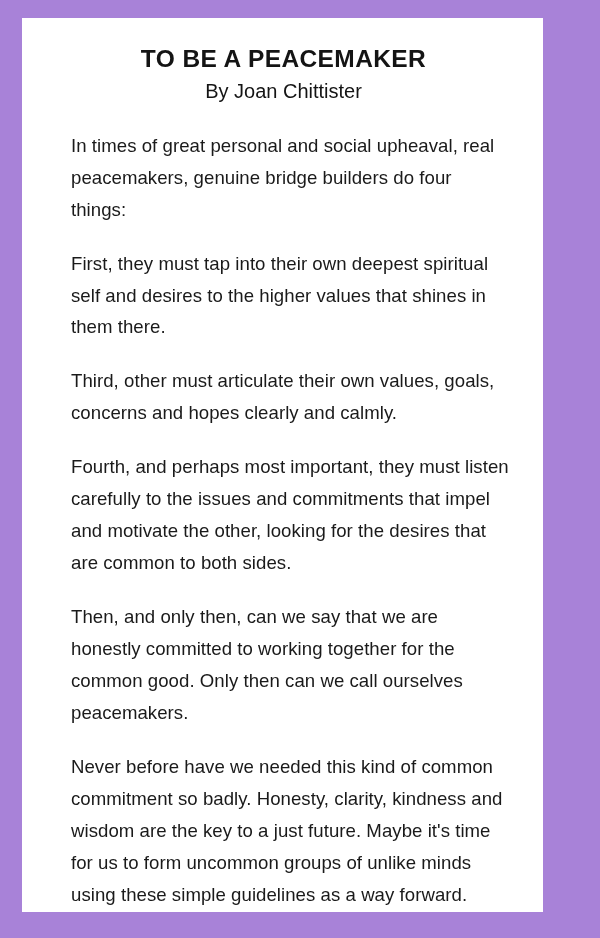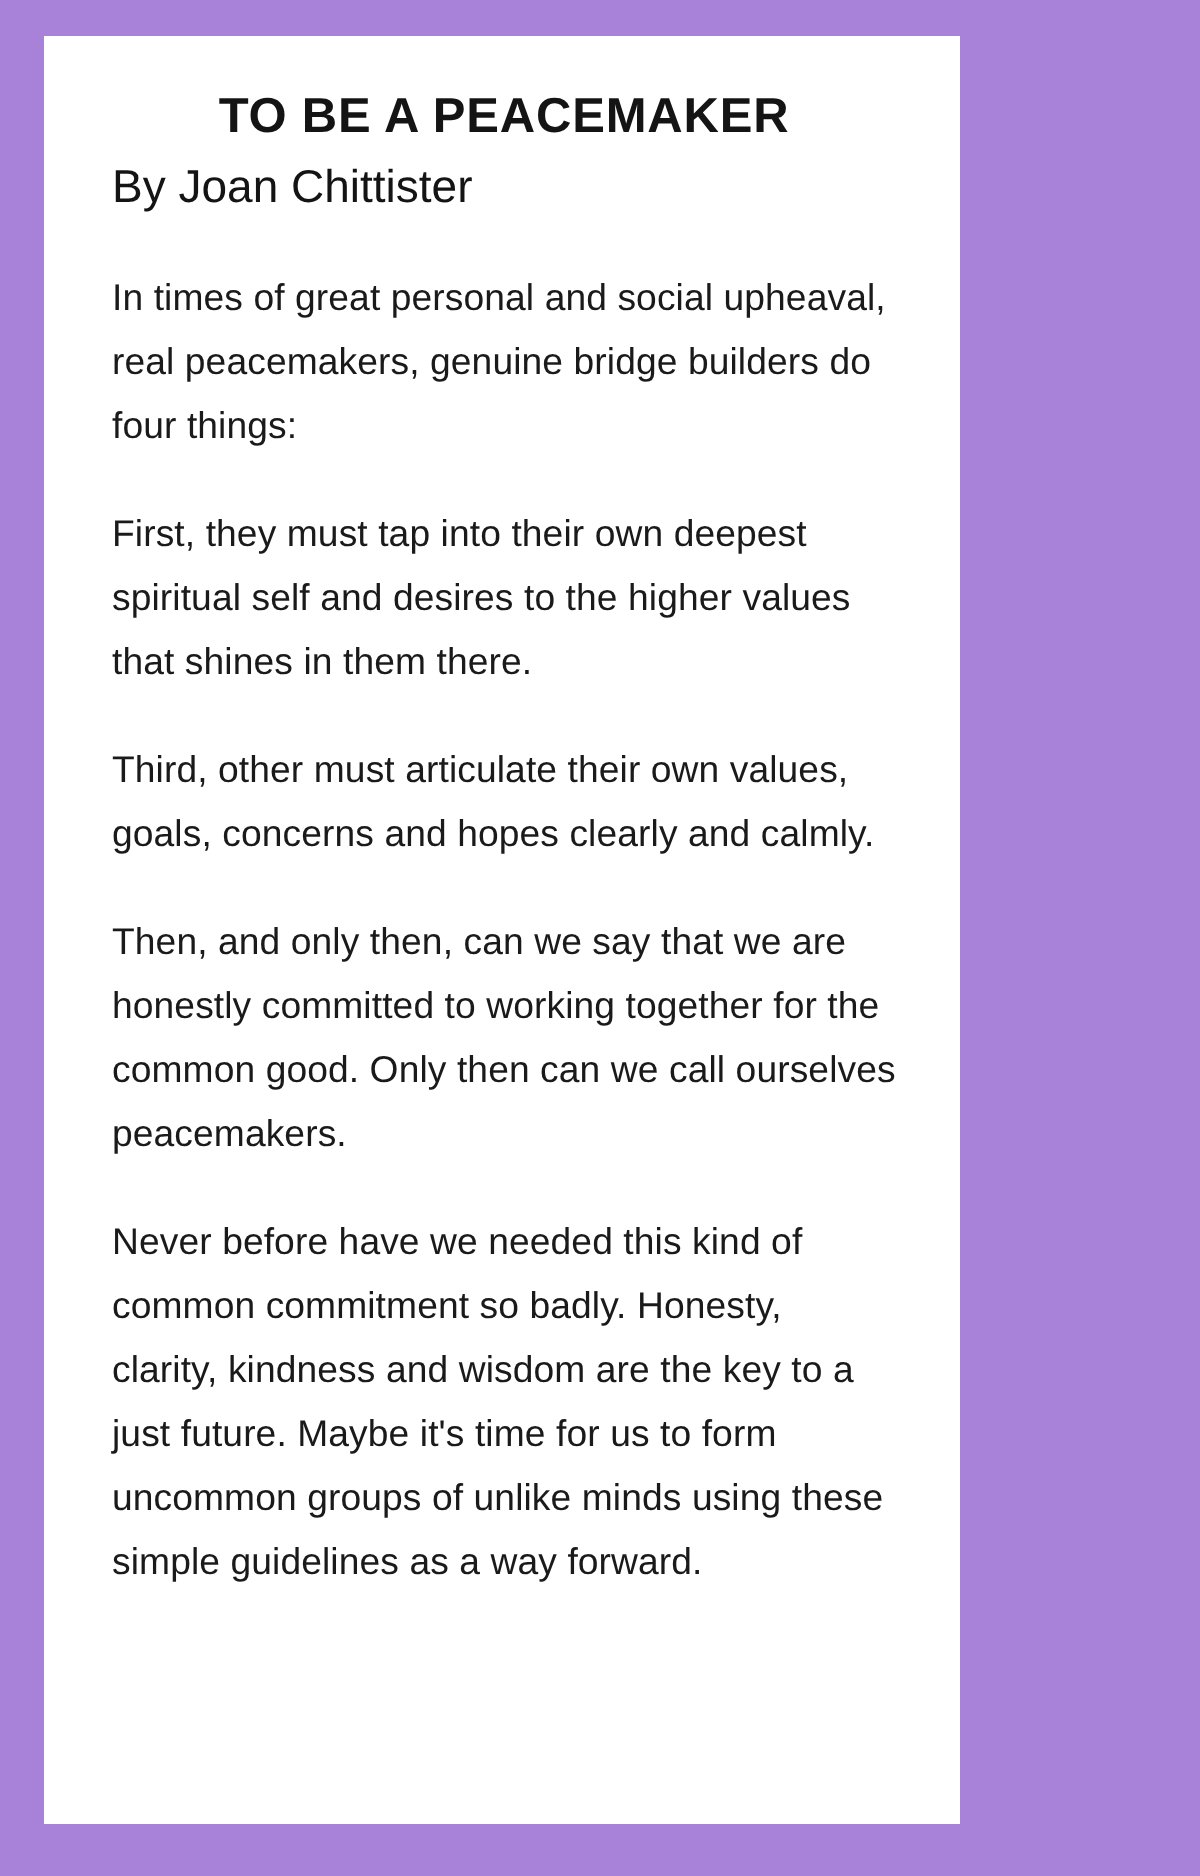--- a/index.html
+++ b/index.html
@@ -10,59 +10,60 @@
     width: 600px;
     height: 938px;
     background: #a882d8;
     font-family: "Liberation Sans", sans-serif;
     overflow: hidden;
   }
   #poem-card {
     position: absolute;
     top: 18px;
     left: 22px;
-    width: 458px;
+    width: 521px;
     height: 894px;
     background: #ffffff;
     box-sizing: border-box;
     padding: 26px 32px 20px 34px;
   }
   .title {
     text-align: center;
     font-size: 24.5px;
     font-weight: bold;
     letter-spacing: 0.4px;
     color: #141414;
     margin: 0 0 4px 0;
     line-height: 1.25;
   }
   .byline {
-    text-align: left;
-    font-size: 23px;
+    text-align: center;
+    font-size: 20px;
     font-weight: normal;
     color: #141414;
     margin: 0 0 26px 0;
     line-height: 1.25;
   }
   .para {
     font-size: 18.6px;
     color: #1a1a1a;
     line-height: 1.72;
-    margin: 0 0 22px 0;
+    margin: 0 0 22px 15px;
     letter-spacing: 0.05px;
   }
   .para:last-child {
     margin-bottom: 0;
   }
 </style>
 </head>
 <body>
 
 <div id="poem-card">
   <h1 class="title">TO BE A PEACEMAKER</h1>
   <div class="byline">By Joan Chittister</div>
 
   <p class="para">In times of great personal and social upheaval, real peacemakers, genuine bridge builders do four things:</p>
   <p class="para">First, they must tap into their own deepest spiritual self and desires to the  higher values that shines in them there.</p>
   <p class="para">Third, other must articulate their own values, goals, concerns and hopes clearly and calmly.</p>
+  <p class="para">Fourth, and perhaps most important, they must listen carefully to the issues and commitments that impel and motivate the other, looking for the desires that are common to both sides.</p>
   <p class="para">Then, and only then, can we say that we are honestly committed to working together for the common good. Only then can we call ourselves peacemakers.</p>
   <p class="para">Never before have we needed this kind of common commitment so badly.  Honesty, clarity, kindness and wisdom are the key to a just future. Maybe it's time for us to form uncommon groups of unlike minds using these simple guidelines as a way forward.</p>
 </div>
 
 </body></html>

